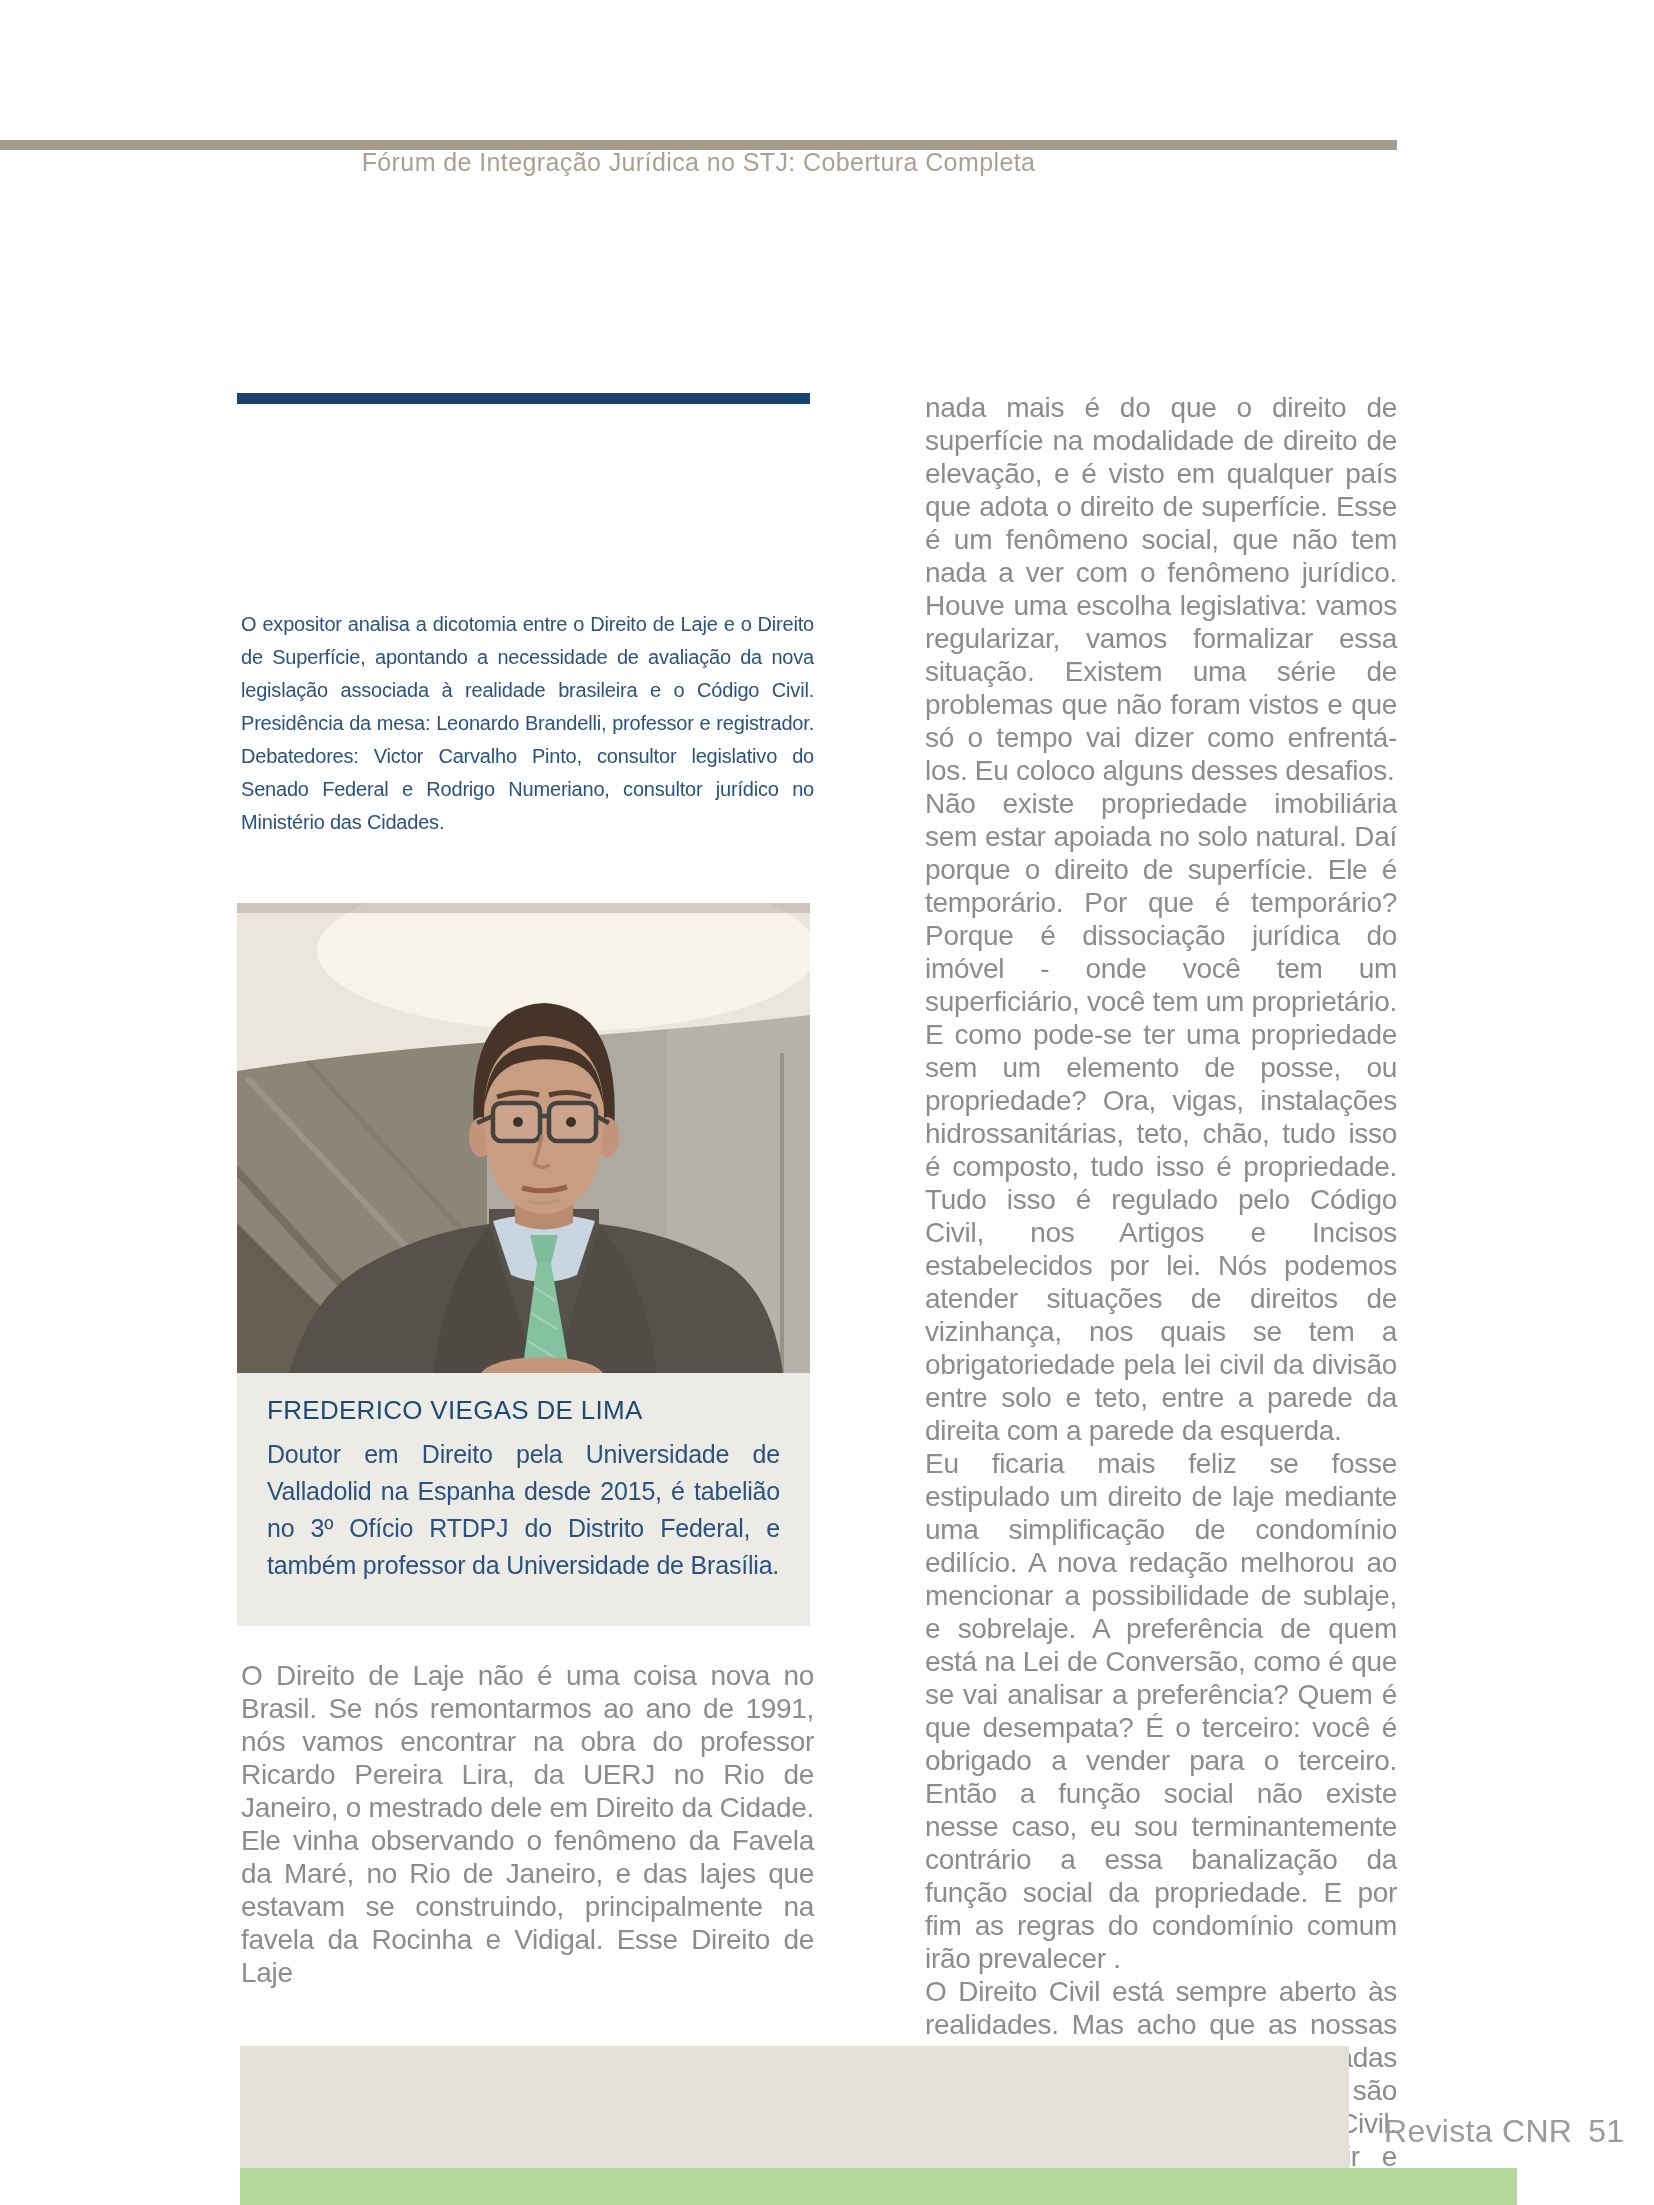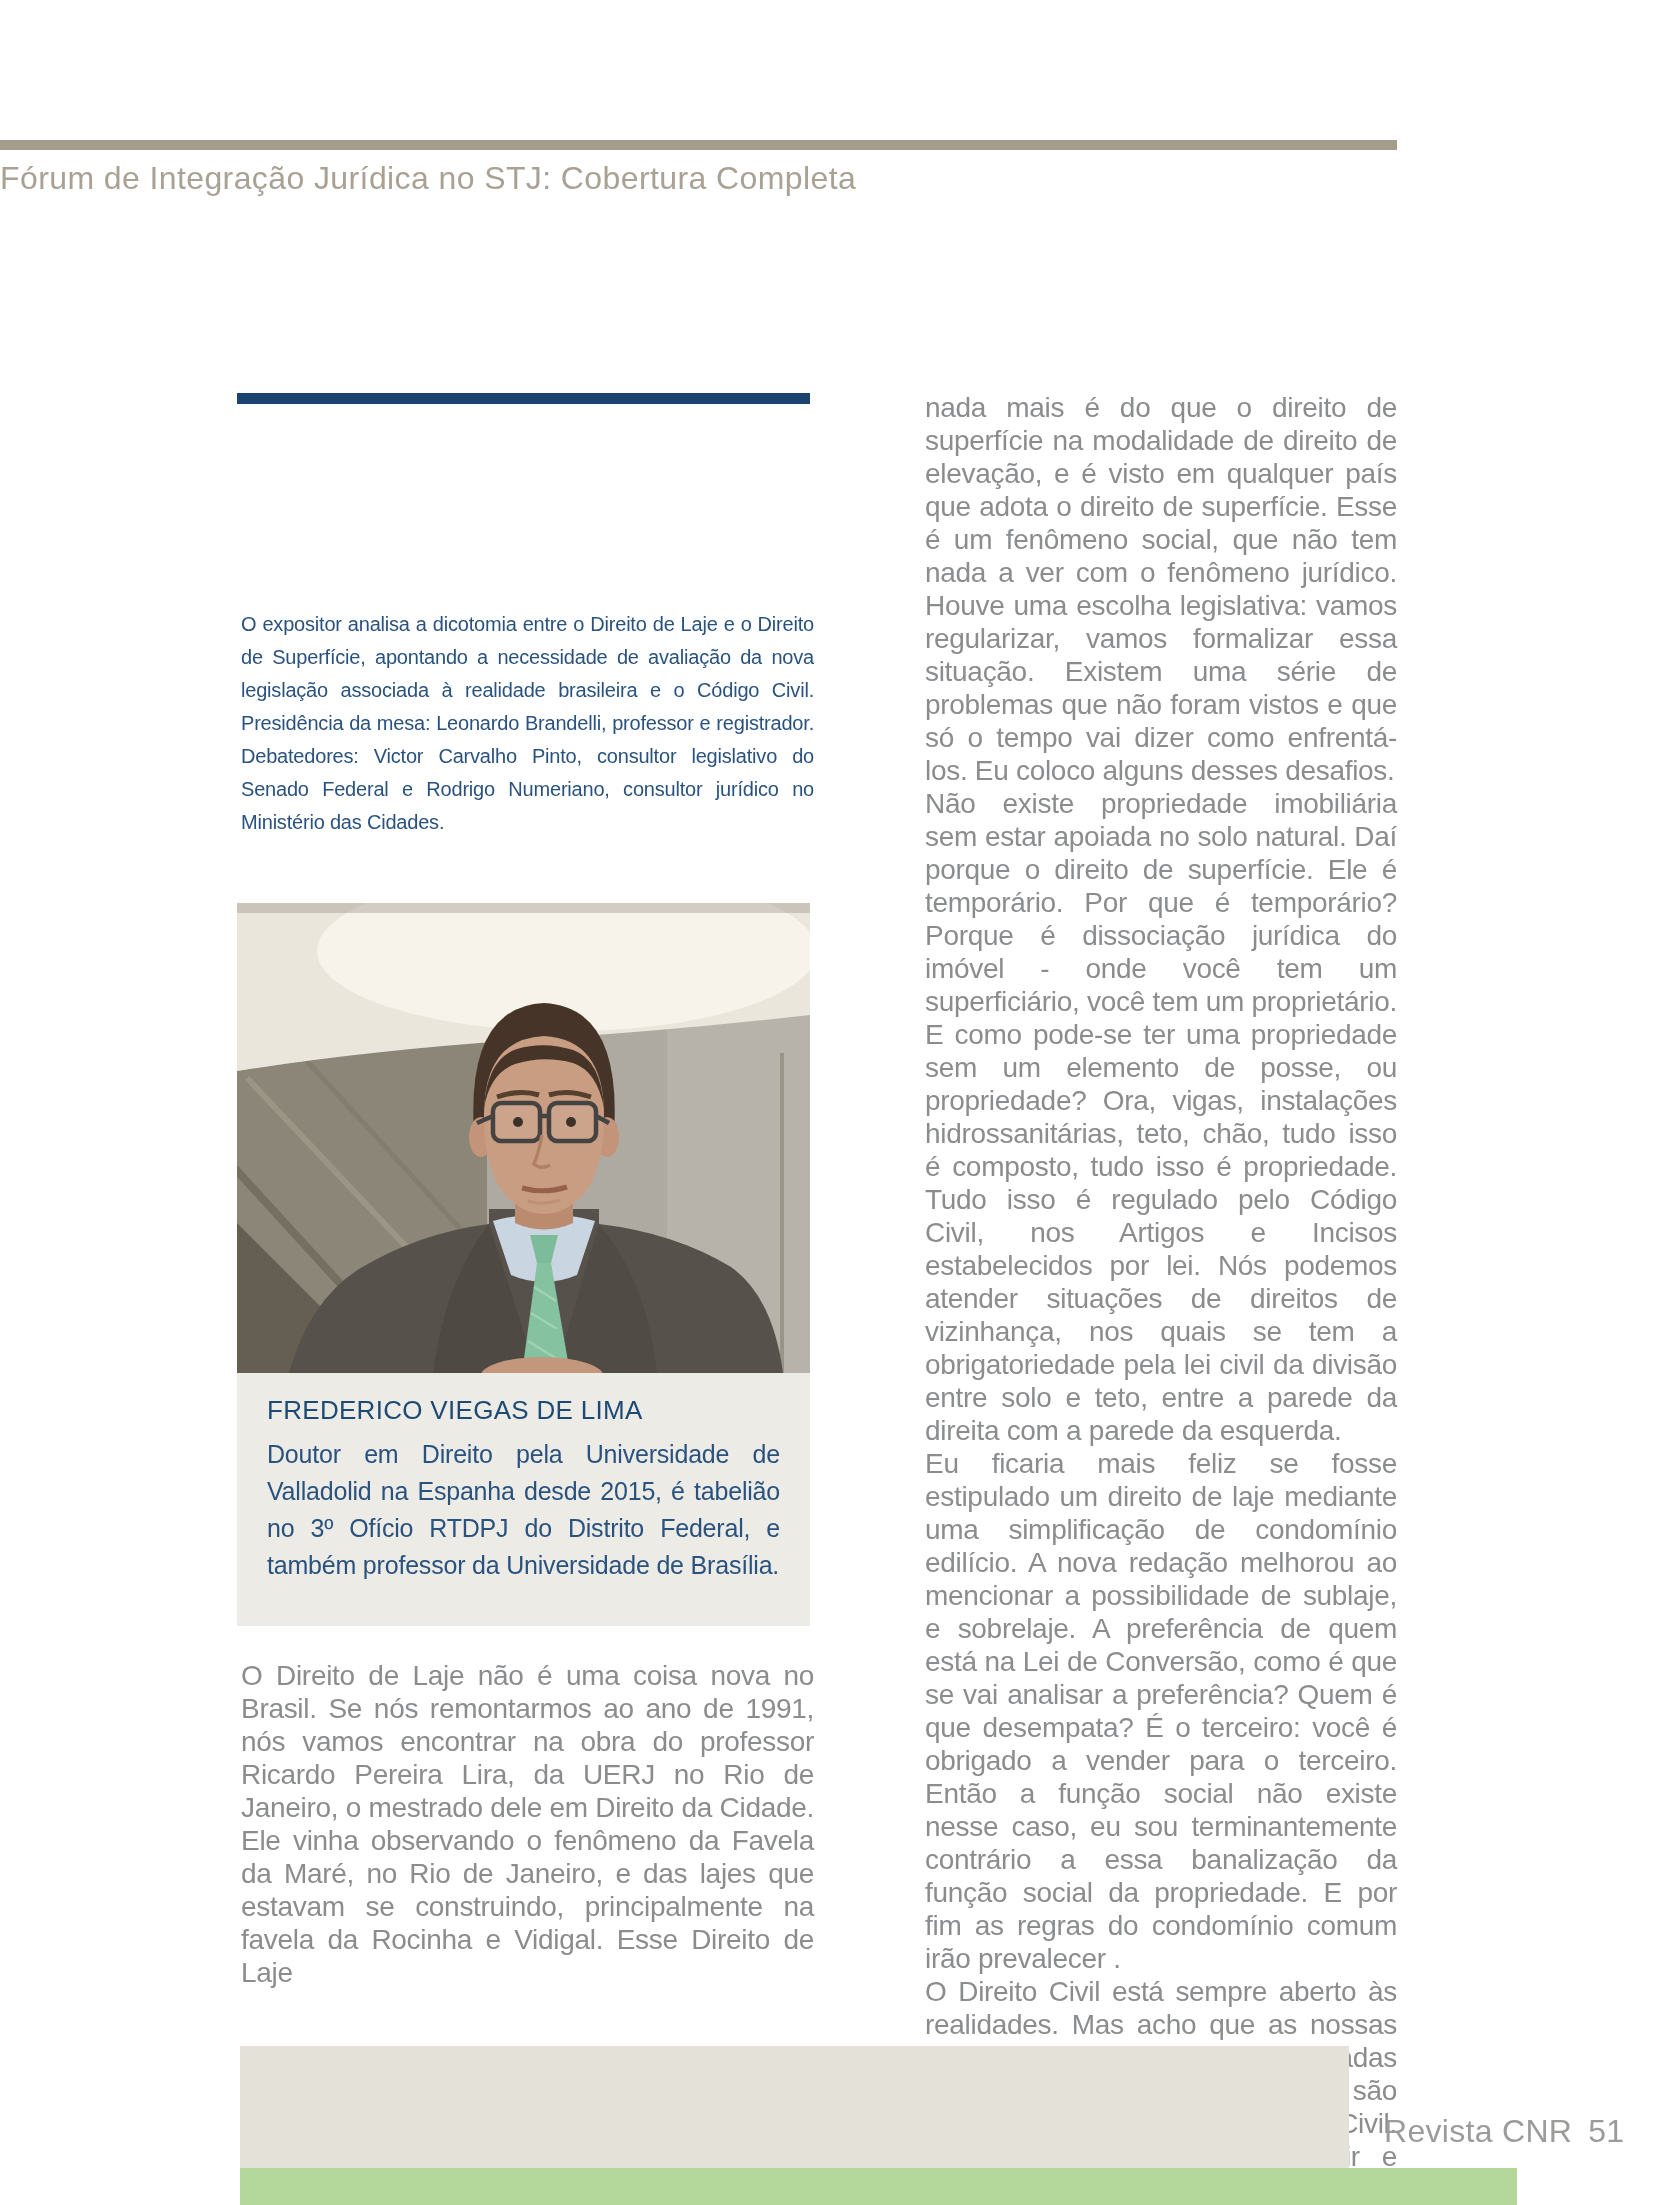--- a/index.html
+++ b/index.html
@@ -11,23 +11,23 @@
     overflow:hidden;
   }
   .page{position:absolute;inset:0;width:1654px;height:2205px;background:#fff;}
 
   
   .kicker-bar{
     position:absolute;left:0;top:140px;width:1397px;height:10px;
     background:var(--olive,#a49d8b);
   }
   .kicker{
-    position:absolute;left:0;top:160px;width:1397px;
-    text-align:left;
-    font-size:32px;letter-spacing:.4px;
+    position:absolute;left:0;top:148px;width:1397px;
+    text-align:center;
+    font-size:25px;letter-spacing:.4px;
     color:var(--kicker_text,#a9a294);
   }
 
   
   .title-rule{
     position:absolute;left:237px;top:393px;width:573px;height:11px;
     background:var(--rule_navy,#1b4370);
   }
   .title{
     position:absolute;left:237px;top:424px;width:585px;

